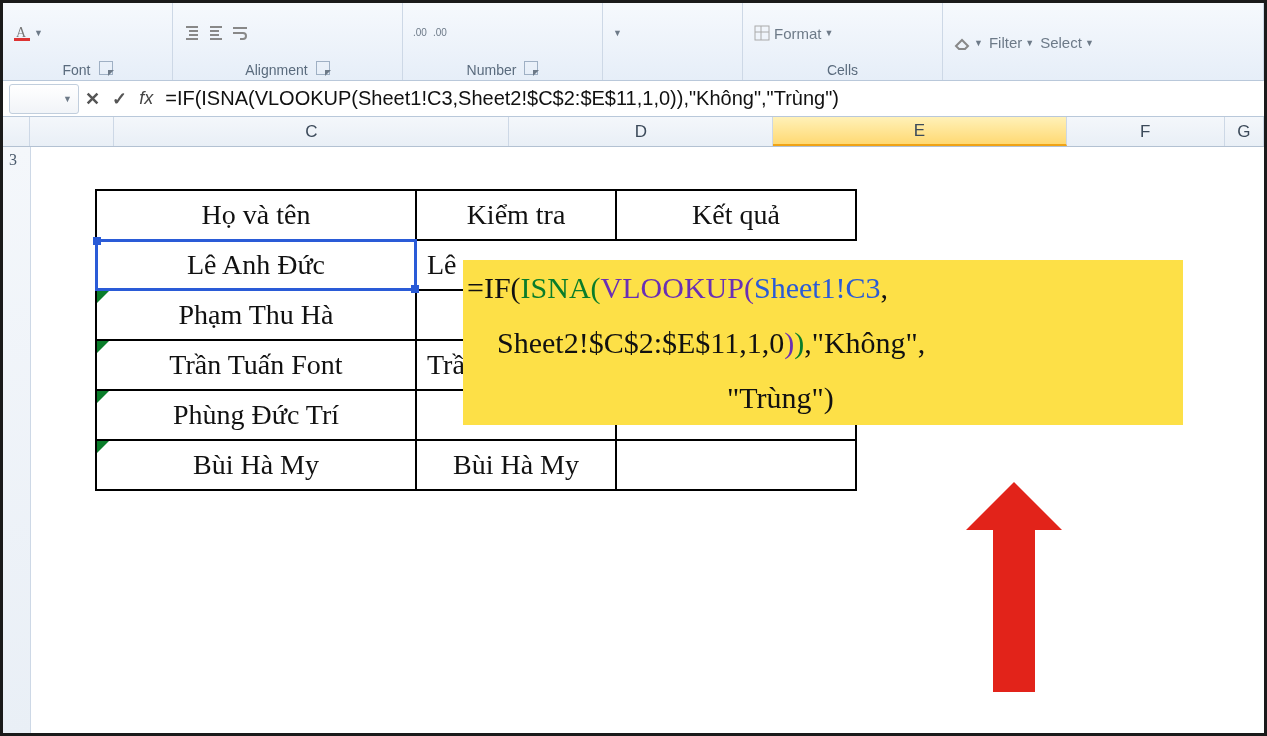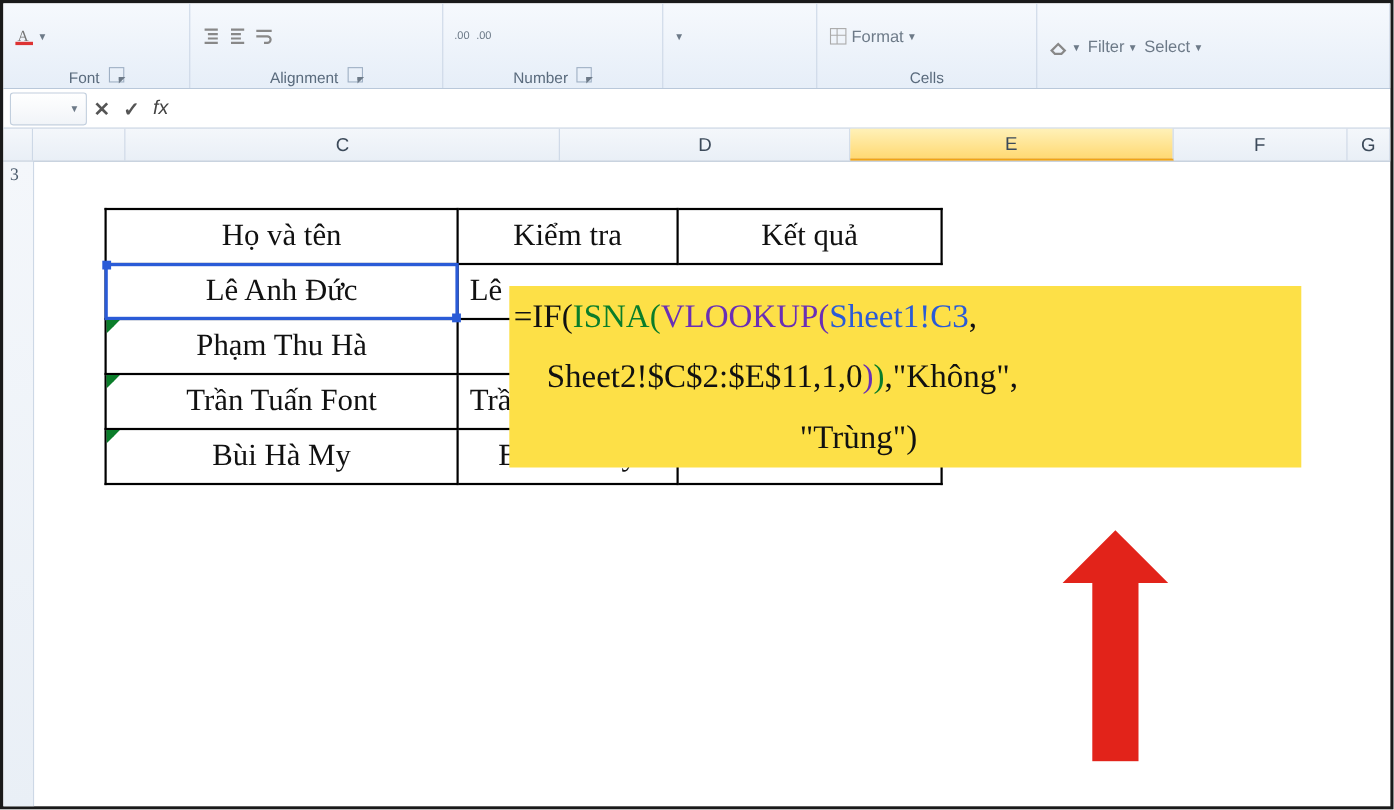--- a/index.html
+++ b/index.html
@@ -151,20 +151,21 @@
     </div>
   </div>
 
   <div class="fxbar">
     <div class="namebox">
         <span class="dd">▼</span>
       </div>
     <span class="fx-cancel">✕</span>
     <span class="fx-ok">✓</span>
     <span class="fx-sym">fx</span>
+    <div class="fx-input">=IF(ISNA(VLOOKUP(Sheet1!C3,Sheet2!$C$2:$E$11,1,0)),"Không","Trùng")</div>
   </div>
 
   <div class="colhdrs">
     <div style="width:28px;border-right:1px solid #cdd8e6"></div>
     <div class="ch w-b">
         <span style="visibility:hidden">B</span>
       </div>
     <div class="ch w-c">C</div>
     <div class="ch w-d">D</div>
     <div class="ch w-e sel">E</div>
@@ -194,20 +195,25 @@
           <td class="c-col green-tri">Phạm Thu Hà</td>
           <td class="d-col" style="border-right:none;border-top:none"></td>
           <td class="e-col" style="border:none"></td>
         </tr>
         <tr>
           <td class="c-col green-tri">Trần Tuấn Font</td>
           <td class="d-col" style="text-align:left;padding-left:10px">Trần</td>
           <td class="e-col" style="border:none"></td>
         </tr>
         <tr>
+          <td class="c-col green-tri">Phùng Đức Trí</td>
+          <td class="d-col">#N/A</td>
+          <td class="e-col"></td>
+        </tr>
+        <tr>
           <td class="c-col green-tri">Bùi Hà My</td>
           <td class="d-col">Bùi Hà My</td>
           <td class="e-col"></td>
         </tr>
       </tbody>
         </table>
     </div>
 
     <div class="formula-overlay">
       <div class="ln">

